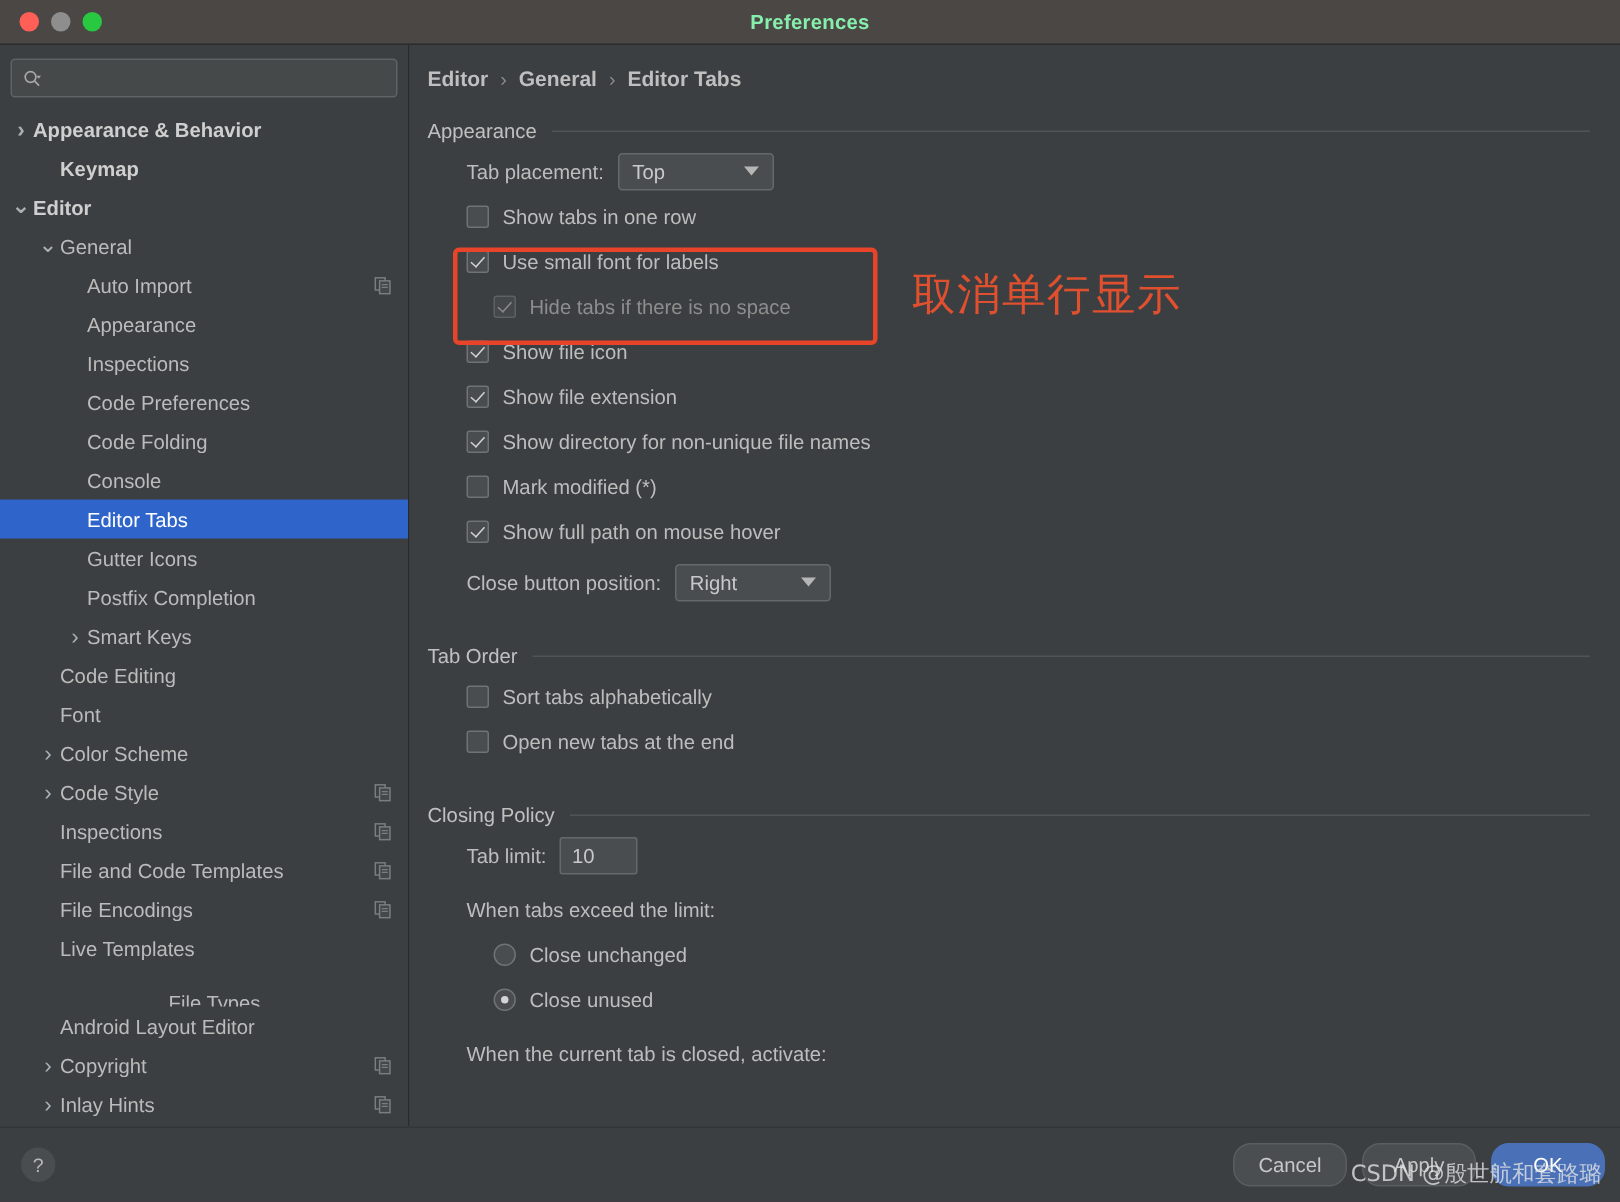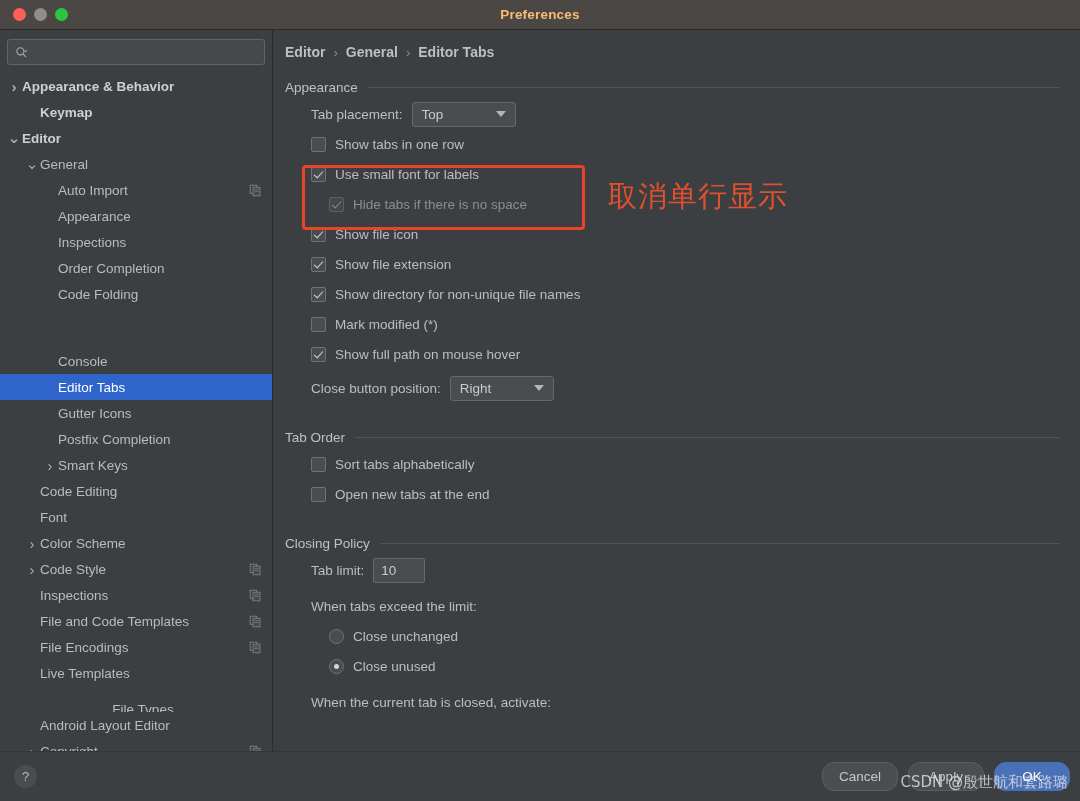--- a/index.html
+++ b/index.html
@@ -25,21 +25,21 @@
     display: flex; align-items: center;
     position: relative;
   }
   .traffic { display: flex; gap: 8px; padding-left: 13px; align-items: center; }
   .dot { width: 13px; height: 13px; border-radius: 50%; }
   .dot.red { background: #ff5f57; }
   .dot.yellow { background: #8e8e8e; }
   .dot.green { background: #28c840; }
   .win-title {
     position: absolute; left: 0; right: 0; text-align: center;
-    font-size: 13.5px; font-weight: bold; color: #fdba74;
+    font-size: 13.5px; font-weight: bold; color: #86efac;
     letter-spacing: .2px;
   }
 
   
   .body { flex: 1 1 auto; display: flex; min-height: 0; position: relative; }
 
   
   .sidebar {
     width: 273px; flex: 0 0 273px;
     background: #3c3f41;
@@ -263,27 +263,27 @@
           <div class="tree-item" style="padding-left: 42px;">
             <span class="tw">&nbsp;</span>
             <span class="lbl">Appearance</span>
           </div>
           <div class="tree-item" style="padding-left: 42px;">
             <span class="tw">&nbsp;</span>
             <span class="lbl">Inspections</span>
           </div>
           <div class="tree-item" style="padding-left: 42px;">
             <span class="tw">&nbsp;</span>
-            <span class="lbl">Order Completion</span>
+            <span class="lbl">Code Preferences</span>
           </div>
           <div class="tree-item" style="padding-left: 42px;">
             <span class="tw">&nbsp;</span>
             <span class="lbl">Code Folding</span>
           </div>
-          <div class="tree-item" style="padding-left: 42px; margin-top: 41px;">
+          <div class="tree-item" style="padding-left: 42px;">
             <span class="tw">&nbsp;</span>
             <span class="lbl">Console</span>
           </div>
           <div class="tree-item selected" style="padding-left: 42px;">
             <span class="tw">&nbsp;</span>
             <span class="lbl">Editor Tabs</span>
           </div>
           <div class="tree-item" style="padding-left: 42px;">
             <span class="tw">&nbsp;</span>
             <span class="lbl">Gutter Icons</span>

